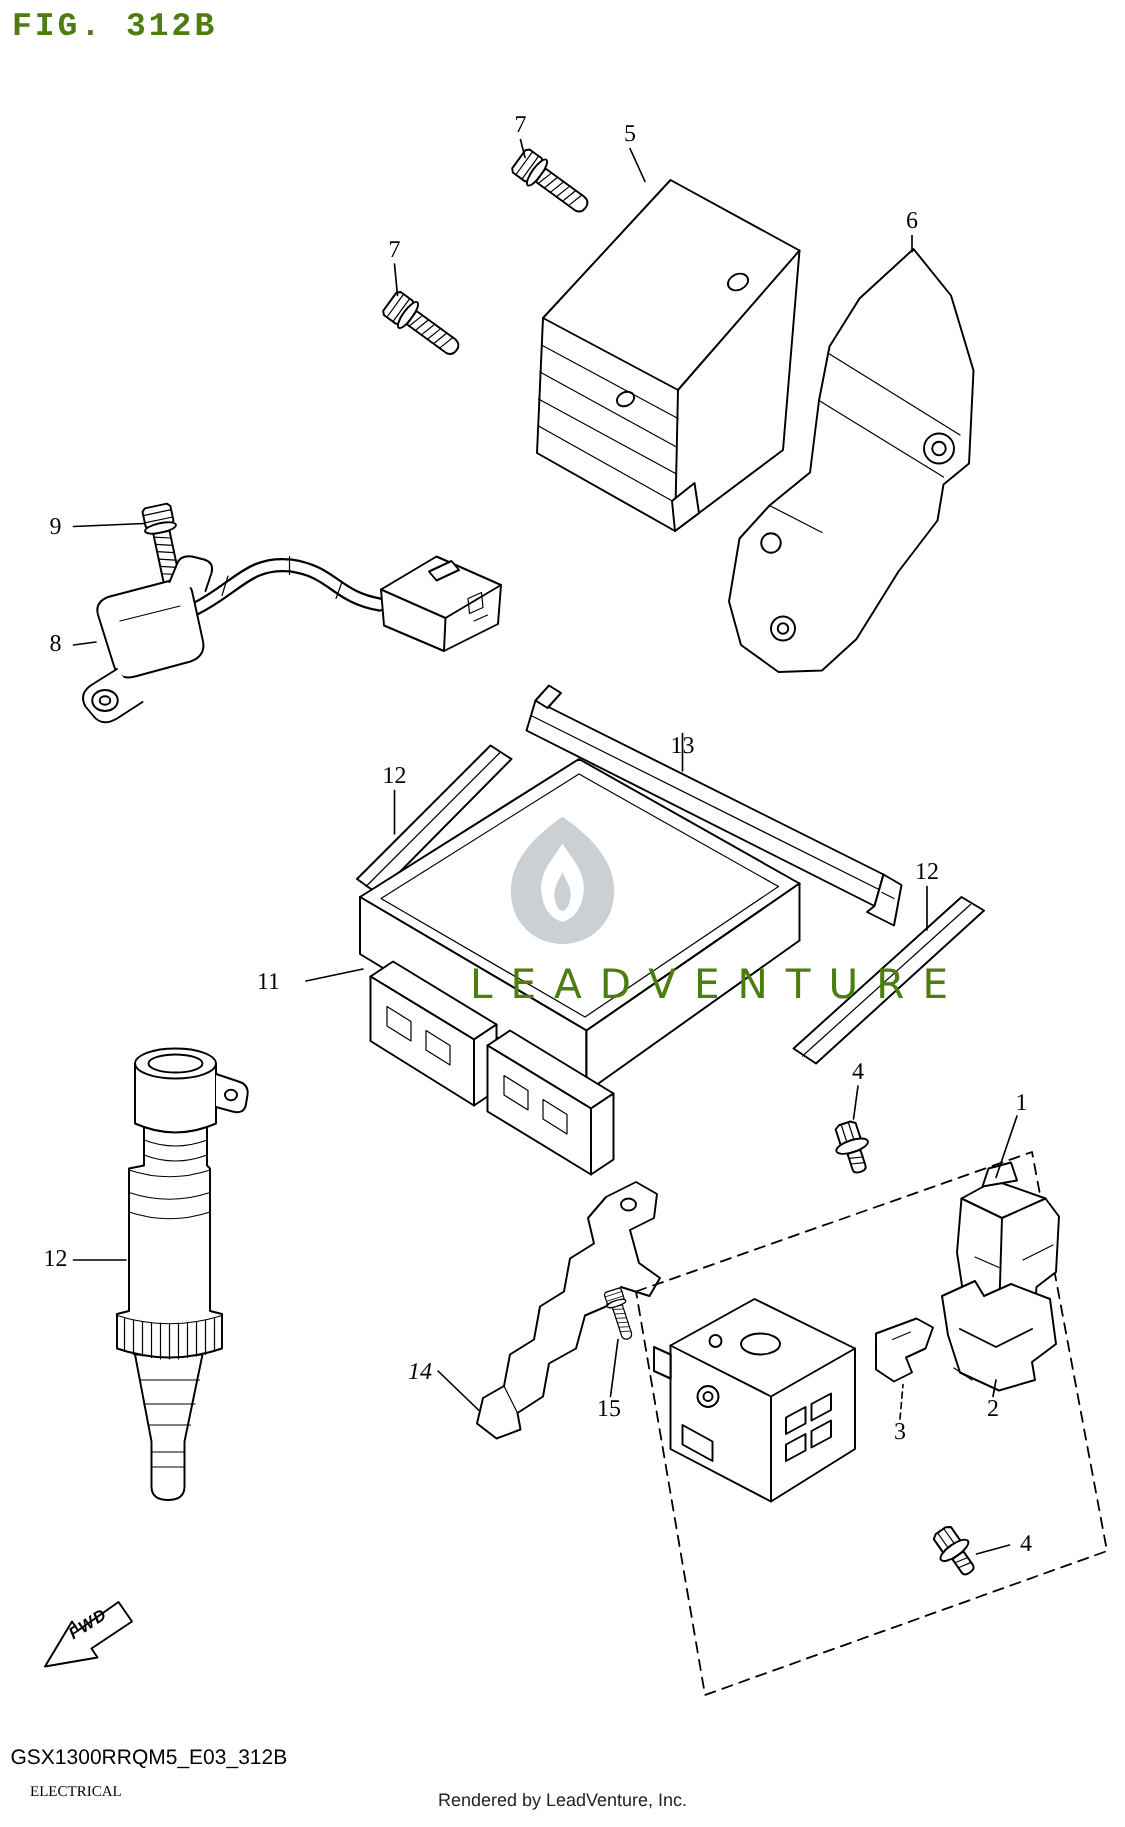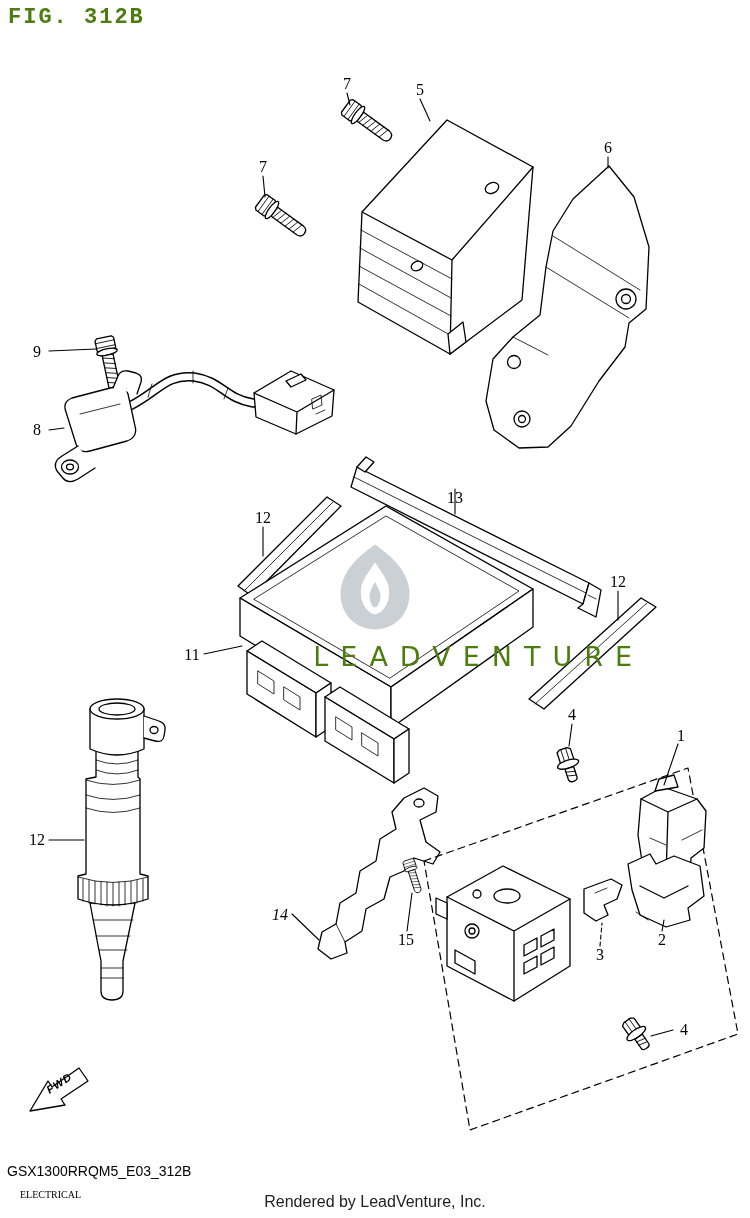--- a/index.html
+++ b/index.html
@@ -42,21 +42,21 @@
   .footer-code {
     position:absolute; left:7px; top:1163px; color:#000;
     font-family:Liberation Sans, sans-serif; font-size:14px;
   }
   .footer-section {
     position:absolute; left:20px; top:1189px; color:#000;
     font-family:Liberation Serif, serif; font-size:10px;
   }
   .footer-rendered {
     position:absolute; left:0; top:1193px; width:100%; text-align:center; color:#222;
-    font-family:"Liberation Sans", sans-serif; font-size:16px;
+    font-family:"Liberation Sans", sans-serif; font-size:12px;
   }
 </style>
 </head>
 <body>
 
 <div class="page">
 
   <div class="fig-title">FIG. 312B</div>
 
   <svg class="art" width="750" height="1218" viewBox="0 0 750 1218">
@@ -255,21 +255,21 @@
   <div>
     <span class="callout" style="left:347px; top:84px;">7</span>
     <span class="callout" style="left:420px; top:90px;">5</span>
     <span class="callout" style="left:608px; top:148px;">6</span>
     <span class="callout" style="left:263px; top:167px;">7</span>
     <span class="callout" style="left:37px;  top:352px;">9</span>
     <span class="callout" style="left:37px;  top:430px;">8</span>
     <span class="callout" style="left:455px; top:480px;margin-top:18px;">13</span>
     <span class="callout" style="left:263px; top:518px;">12</span>
     <span class="callout" style="left:618px; top:582px;">12</span>
-    <span class="callout" style="left:192px; top:655px;">11</span>
+    <span class="callout" style="left:179px; top:655px;">11</span>
     <span class="callout" style="left:572px; top:715px;">4</span>
     <span class="callout" style="left:681px; top:736px;">1</span>
     <span class="callout" style="left:37px;  top:840px;">12</span>
     <span class="callout" style="left:280px; top:915px;font-style:italic;">14</span>
     <span class="callout" style="left:406px; top:940px;">15</span>
     <span class="callout" style="left:662px; top:940px;">2</span>
     <span class="callout" style="left:600px; top:955px;">3</span>
     <span class="callout" style="left:684px; top:1030px;">4</span>
   </div>
 

